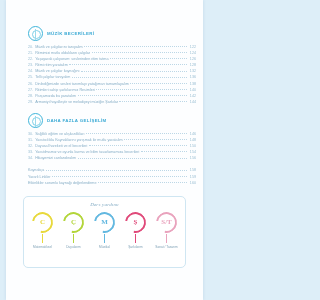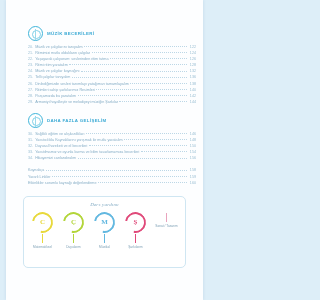--- a/index.html
+++ b/index.html
@@ -352,19 +352,23 @@
       <div class="gauge">
         <div class="ring">
           <div class="arc" style="border-color: rgb(224, 74, 122) rgb(224, 74, 122) rgb(224, 74, 122) transparent; transform: rotate(-35deg);"></div>
           <span class="ltr" style="color: rgb(224, 74, 122);">Ş</span>
         </div>
         <div class="stem" style="background: rgb(224, 74, 122);"></div>
         <div class="glabel">Şarkılarım</div>
       </div>
 
       <div class="gauge">
+        <div class="ring">
+          <div class="arc" style="border-color: rgb(233, 163, 189) rgb(233, 163, 189) rgb(233, 163, 189) transparent; transform: rotate(-35deg);"></div>
+          <span class="ltr" style="color: rgb(233, 163, 189);">S/T</span>
+        </div>
         <div class="stem" style="background: rgb(233, 163, 189);"></div>
         <div class="glabel">Sanat / Tasarım</div>
       </div>
 
     </div>
   </div>
 </div>
 
 </body></html>

